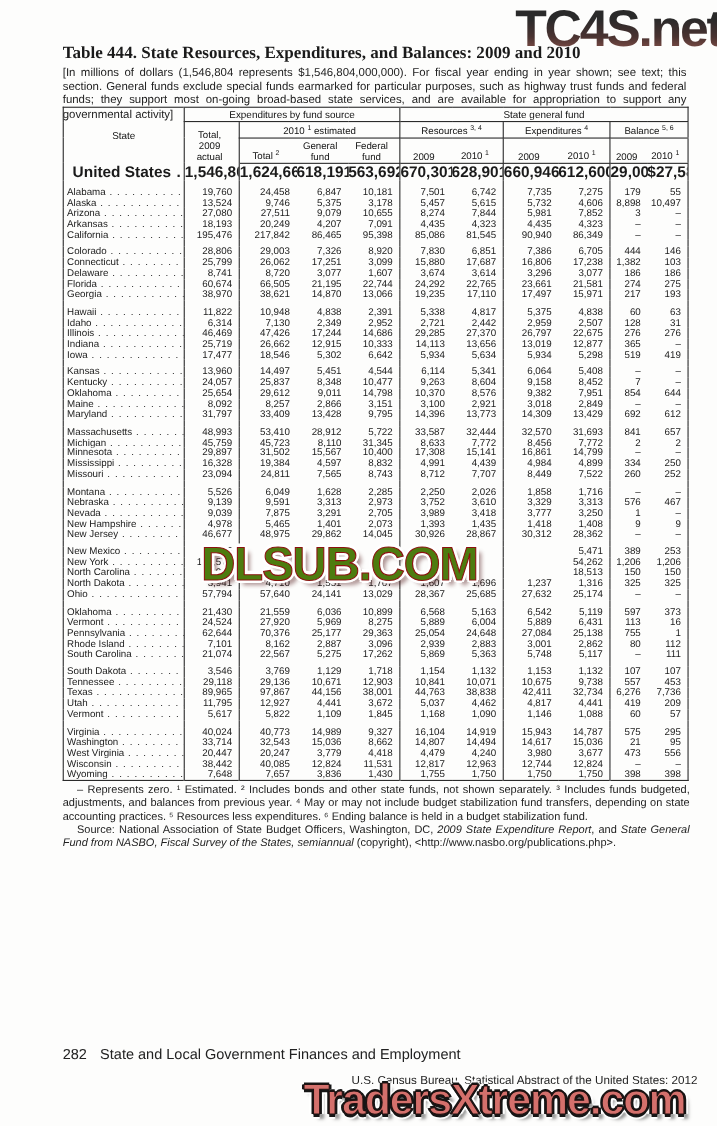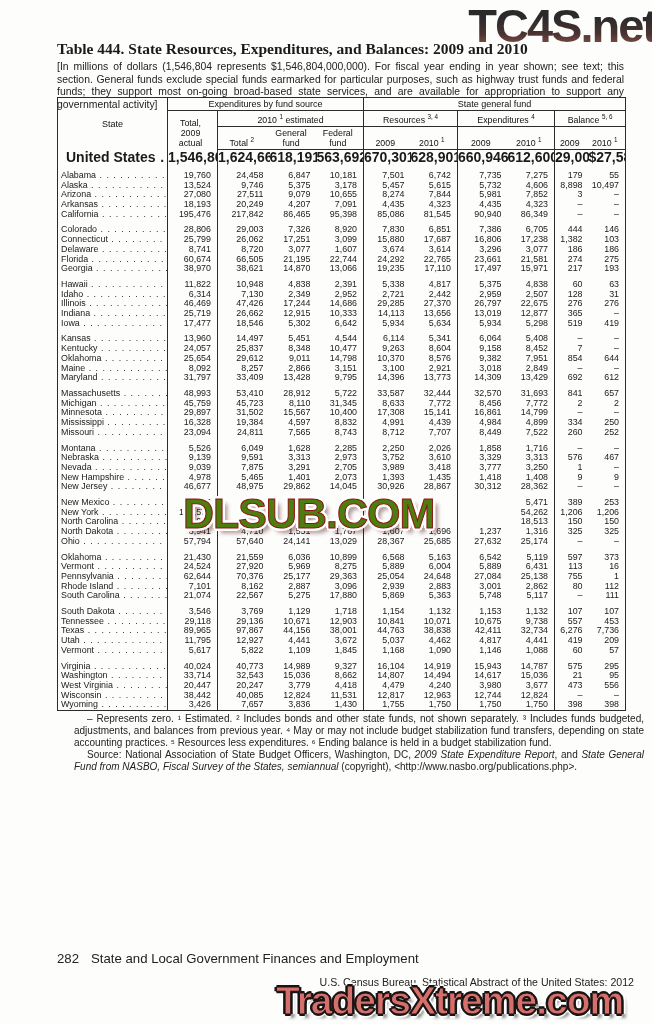--- a/index.html
+++ b/index.html
@@ -24,21 +24,21 @@
   .tbl td{font-size:8.9px;line-height:9.7px;height:9.7px;padding:0 6px 0 0;white-space:nowrap;overflow:hidden;}
   .tbl td.st{text-align:left;padding:0 2px 0 3px;}
   .tbl td.st .nm::after{content:" . . . . . . . . . . . . . . . . . . . . . .";letter-spacing:1px;color:#222;}
   .tbl td.num{text-align:right;}
   .tbl tbody td:nth-child(1),.tbl tbody td:nth-child(2),.tbl tbody td:nth-child(5),
   .tbl tbody td:nth-child(7),.tbl tbody td:nth-child(9){border-right:1px solid #2b2b2b;}
   .tbl tr.us td{font-weight:bold;height:13px;font-size:14px;vertical-align:bottom;padding-bottom:2px;}
   .tbl tr.us td.st{padding-left:8px;}
   .tbl tr.spacer td{height:6px;}
   
-  .footnotes{position:absolute;left:57px;top:713px;width:570px;font-size:10px;line-height:12px;color:#222;text-align:justify;margin-left:17px;}
+  .footnotes{position:absolute;left:57px;top:713px;width:570px;font-size:10px;line-height:12px;color:#222;text-align:justify;}
   .footnotes p{margin:0;text-indent:13px;}
   .footnotes .it{font-style:italic;}
   
   .footer-line{position:absolute;left:57px;top:951px;font-size:13.2px;color:#222;}
   .footer-line .pageno{margin-right:12px;}
   .census-line{position:absolute;left:57px;top:976px;width:577px;text-align:right;font-size:10.6px;color:#222;}
   
   .wm-top{position:absolute;right:-4px;top:-2px;z-index:6;font-size:47px;font-weight:900;letter-spacing:-2px;
           font-family:"Liberation Sans",sans-serif;
           background:linear-gradient(#2a2a2a 35%,#4a3331 65%,#8a534c 90%);
@@ -726,21 +726,21 @@
           <td class="num">3,001</td>
           <td class="num">2,862</td>
           <td class="num">80</td>
           <td class="num">112</td>
         </tr>
         <tr>
           <td class="st"><span class="nm">South Carolina</span></td>
           <td class="num">21,074</td>
           <td class="num">22,567</td>
           <td class="num">5,275</td>
-          <td class="num">17,880</td>
+          <td class="num">17,262</td>
           <td class="num">5,869</td>
           <td class="num">5,363</td>
           <td class="num">5,748</td>
           <td class="num">5,117</td>
           <td class="num">–</td>
           <td class="num">111</td>
         </tr>
         <tr class="spacer">
           <td></td>
           <td></td>
@@ -879,21 +879,21 @@
           <td class="num">11,531</td>
           <td class="num">12,817</td>
           <td class="num">12,963</td>
           <td class="num">12,744</td>
           <td class="num">12,824</td>
           <td class="num">–</td>
           <td class="num">–</td>
         </tr>
         <tr>
           <td class="st"><span class="nm">Wyoming</span></td>
-          <td class="num">3,426</td>
+          <td class="num">7,648</td>
           <td class="num">7,657</td>
           <td class="num">3,836</td>
           <td class="num">1,430</td>
           <td class="num">1,755</td>
           <td class="num">1,750</td>
           <td class="num">1,750</td>
           <td class="num">1,750</td>
           <td class="num">398</td>
           <td class="num">398</td>
         </tr>

